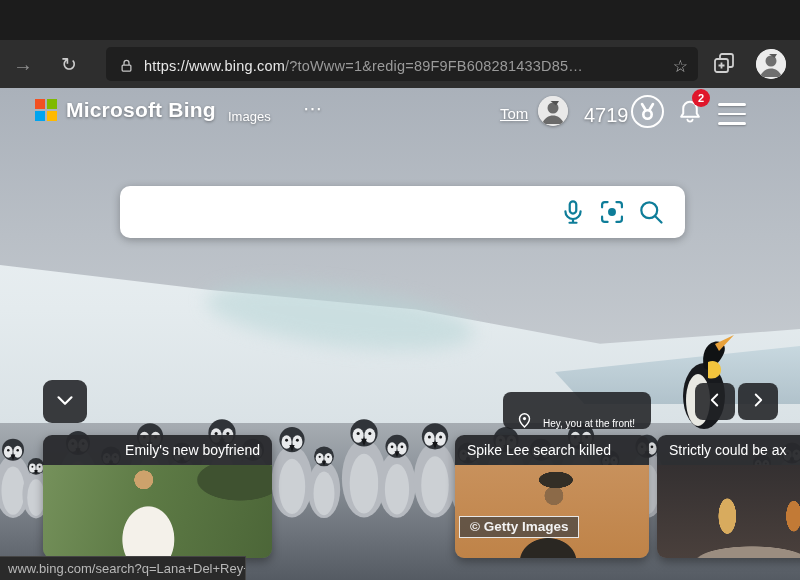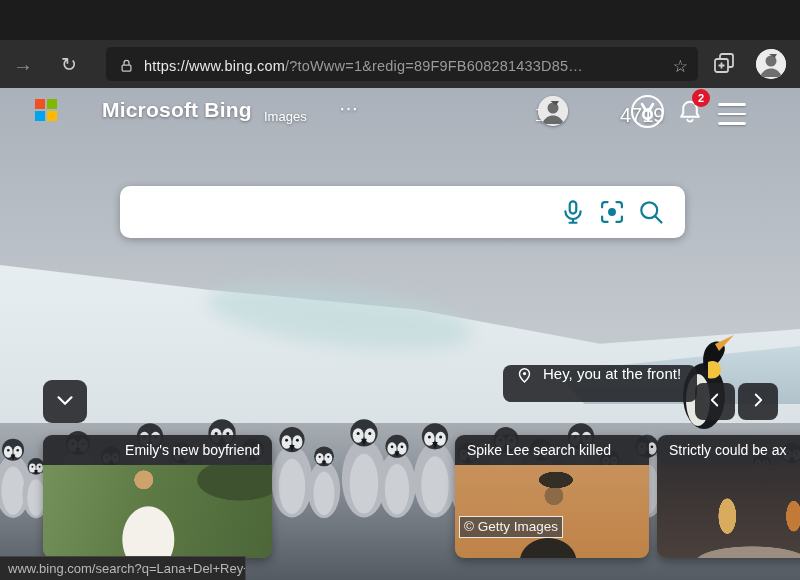--- a/index.html
+++ b/index.html
@@ -67,21 +67,21 @@
   }
   .ground {
     position:absolute; left:0; top:335px; width:800px; height:157px;
     background:linear-gradient(180deg,#a6acb2 0%,#8e959c 30%,#71777f 65%,#555b63 100%);
   }
   .chicks { position:absolute; left:0; top:310px; }
   .adult-penguin { position:absolute; left:662px; top:246px; }
 
   
   .bing-header { position:absolute; top:6px; left:0; width:800px; height:40px; color:#fff; }
-  .bing-header .shadowed { text-shadow:0 1px 3px rgba(0,0,0,.4);margin-left:36px; }
+  .bing-header .shadowed { text-shadow:0 1px 3px rgba(0,0,0,.4); }
   .logo { position:absolute; left:35px; top:4px; display:flex; align-items:center; gap:9px; }
   .ms-squares { width:22px; height:22px; display:grid; grid-template-columns:10px 10px; grid-template-rows:10px 10px; gap:2px; }
   .ms-squares i:nth-child(1){ background:var(--ms-logo-red,#f25022); }
   .ms-squares i:nth-child(2){ background:var(--ms-logo-green,#7fba00); }
   .ms-squares i:nth-child(3){ background:var(--ms-logo-blue,#00a4ef); }
   .ms-squares i:nth-child(4){ background:var(--ms-logo-yellow,#ffb900); }
   .logo-text { font-size:21px; font-weight:600; letter-spacing:.2px; }
   .hdr-images { position:absolute; left:228px; top:15px; font-size:13px; text-decoration:none; color:#fff; }
   .hdr-more { position:absolute; left:303px; top:3px; font-size:19px; letter-spacing:3px; }
   .hdr-user { position:absolute; left:500px; top:11px; font-size:15px;text-decoration:underline; }
@@ -105,23 +105,23 @@
   }
   .search-input { flex:1; border:none; outline:none; font-size:16px; background:transparent; font-family:"Liberation Sans",sans-serif; }
   .sb-icon { background:none; border:none; padding:0; width:28px; height:28px; margin-left:11px; }
   .ic-teal { stroke:var(--accent-teal,#0e7d99); fill:none; stroke-width:1.9; stroke-linecap:round; stroke-linejoin:round; }
   .ic-teal-fill { fill:var(--accent-teal,#0e7d99); }
 
   
   .ovl { background:rgba(33,34,37,.88); border:none; border-radius:9px; }
   .chevron-btn { position:absolute; left:43px; top:292px; width:44px; height:43px; padding:0; }
   .caption {
-    position:absolute; left:503px; top:277px; height:37px; border-radius:8px;
-    display:flex; align-items:flex-start; gap:9px; padding:0 16px 0 12px;
-    color:#fff; font-size:15px; white-space:nowrap;
+    position:absolute; left:503px; top:304px; height:37px; border-radius:8px;
+    display:flex; align-items:flex-end; gap:9px; padding:0 16px 0 12px;
+    color:#fff; font-size:10px; white-space:nowrap;
   }
   .nav-arrow { position:absolute; top:295px; width:40px; height:37px; padding:0; border-radius:8px; }
   .prev-btn { left:695px; }
   .next-btn { left:738px; }
   .ic-white { stroke:#fff; fill:none; stroke-width:2; stroke-linecap:round; stroke-linejoin:round; }
 
   
   .card { position:absolute; top:347px; height:123px; border-radius:9px; overflow:hidden; box-shadow:0 4px 10px rgba(0,0,0,.35); }
   .card-1 { left:43px;  width:229px;text-align:right; }
   .card-2 { left:253px; width:194px; }
@@ -155,23 +155,23 @@
       linear-gradient(180deg,#c8915c,#bf8348);
   }
   .scene-4 {
     background:
       radial-gradient(ellipse 15px 30px at 37% 55%, #d8ab5e 58%, transparent 60%),
       radial-gradient(ellipse 13px 26px at 72% 55%, #c27a36 58%, transparent 60%),
       radial-gradient(ellipse 95px 26px at 50% 104%, #9b8d80 58%, transparent 60%),
       linear-gradient(180deg,#343031,#4a403c);
   }
   .getty {
-    position:absolute; left:4px; bottom:20px; padding:2px 4px 3px;
+    position:absolute; left:4px; bottom:20px; padding:2px 10px 3px;
     background:rgba(66,66,66,.72); border:1px solid #e8e8e8;
-    color:#f2f2f2; font-size:13.5px; white-space:nowrap;
+    color:#f2f2f2; font-size:13.5px; white-space:nowrap;font-weight:bold;
   }
 
   
   .status-bar {
     position:absolute; left:0; top:468px; width:246px; height:24px;
     background:#2a2a2a; border-top:1px solid #454545; border-right:1px solid #454545;
     color:#b8b8b8; font-size:13px; line-height:23px; padding:0 8px;
     white-space:nowrap; overflow:hidden;
   }
 </style>

